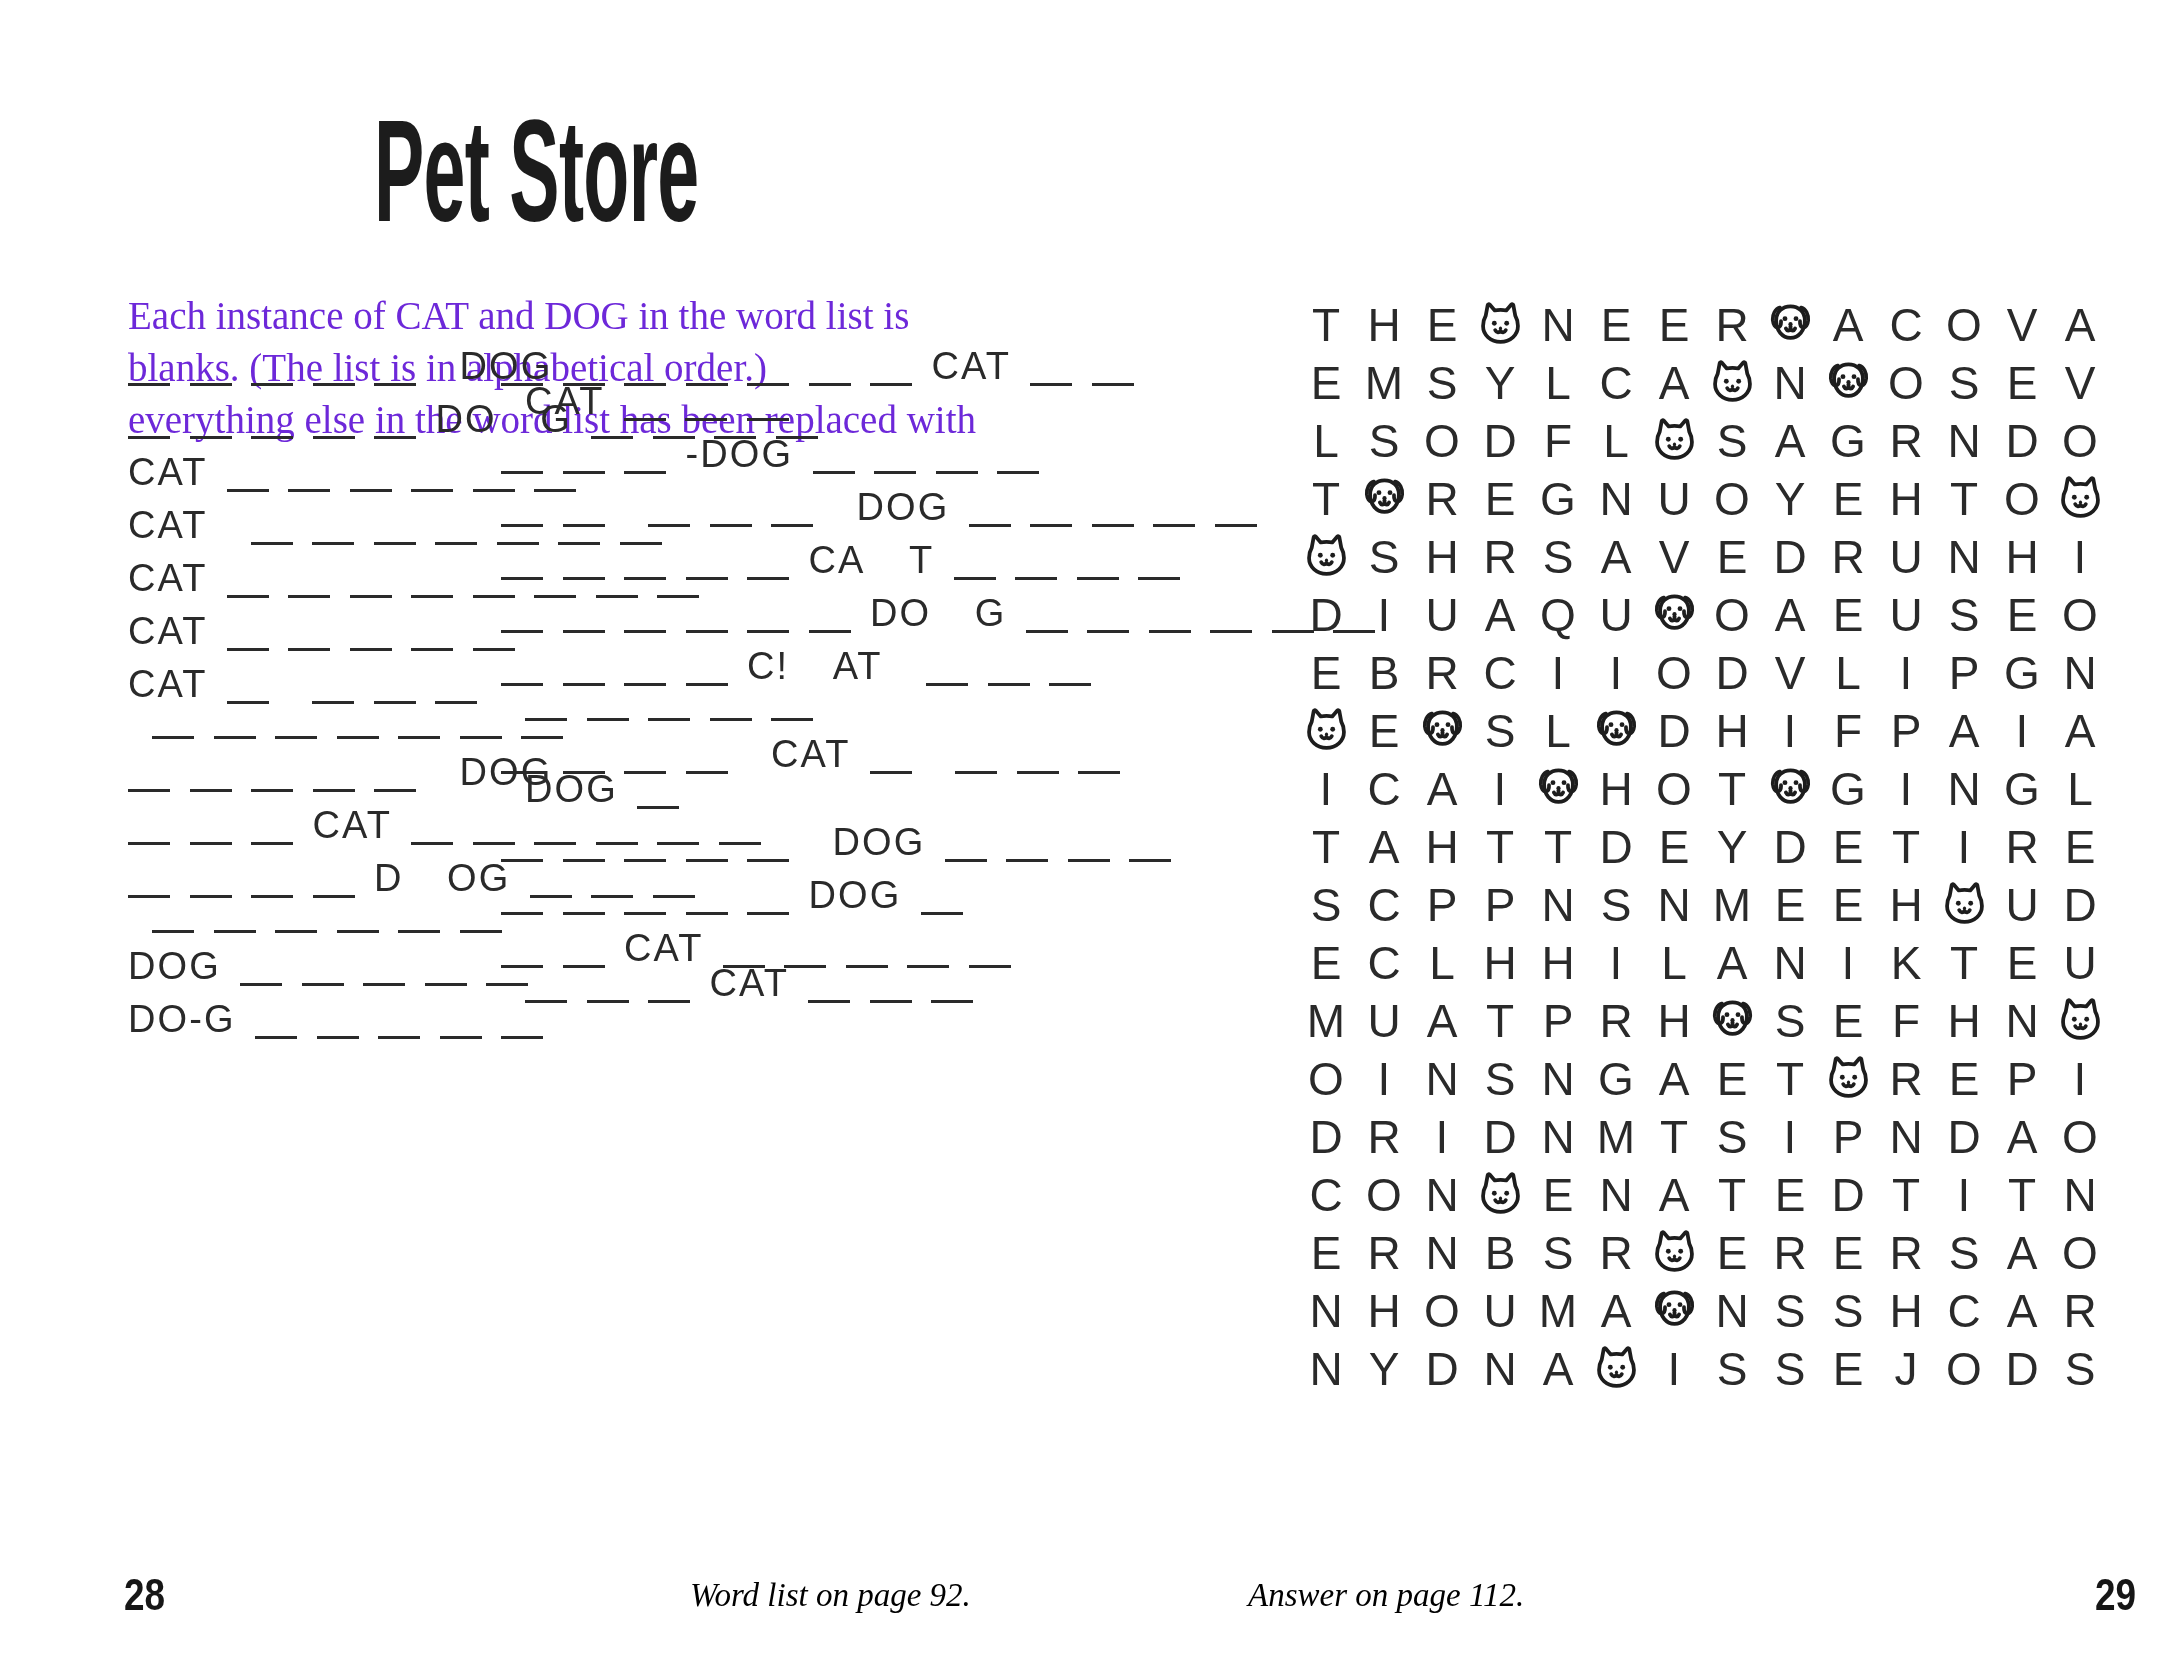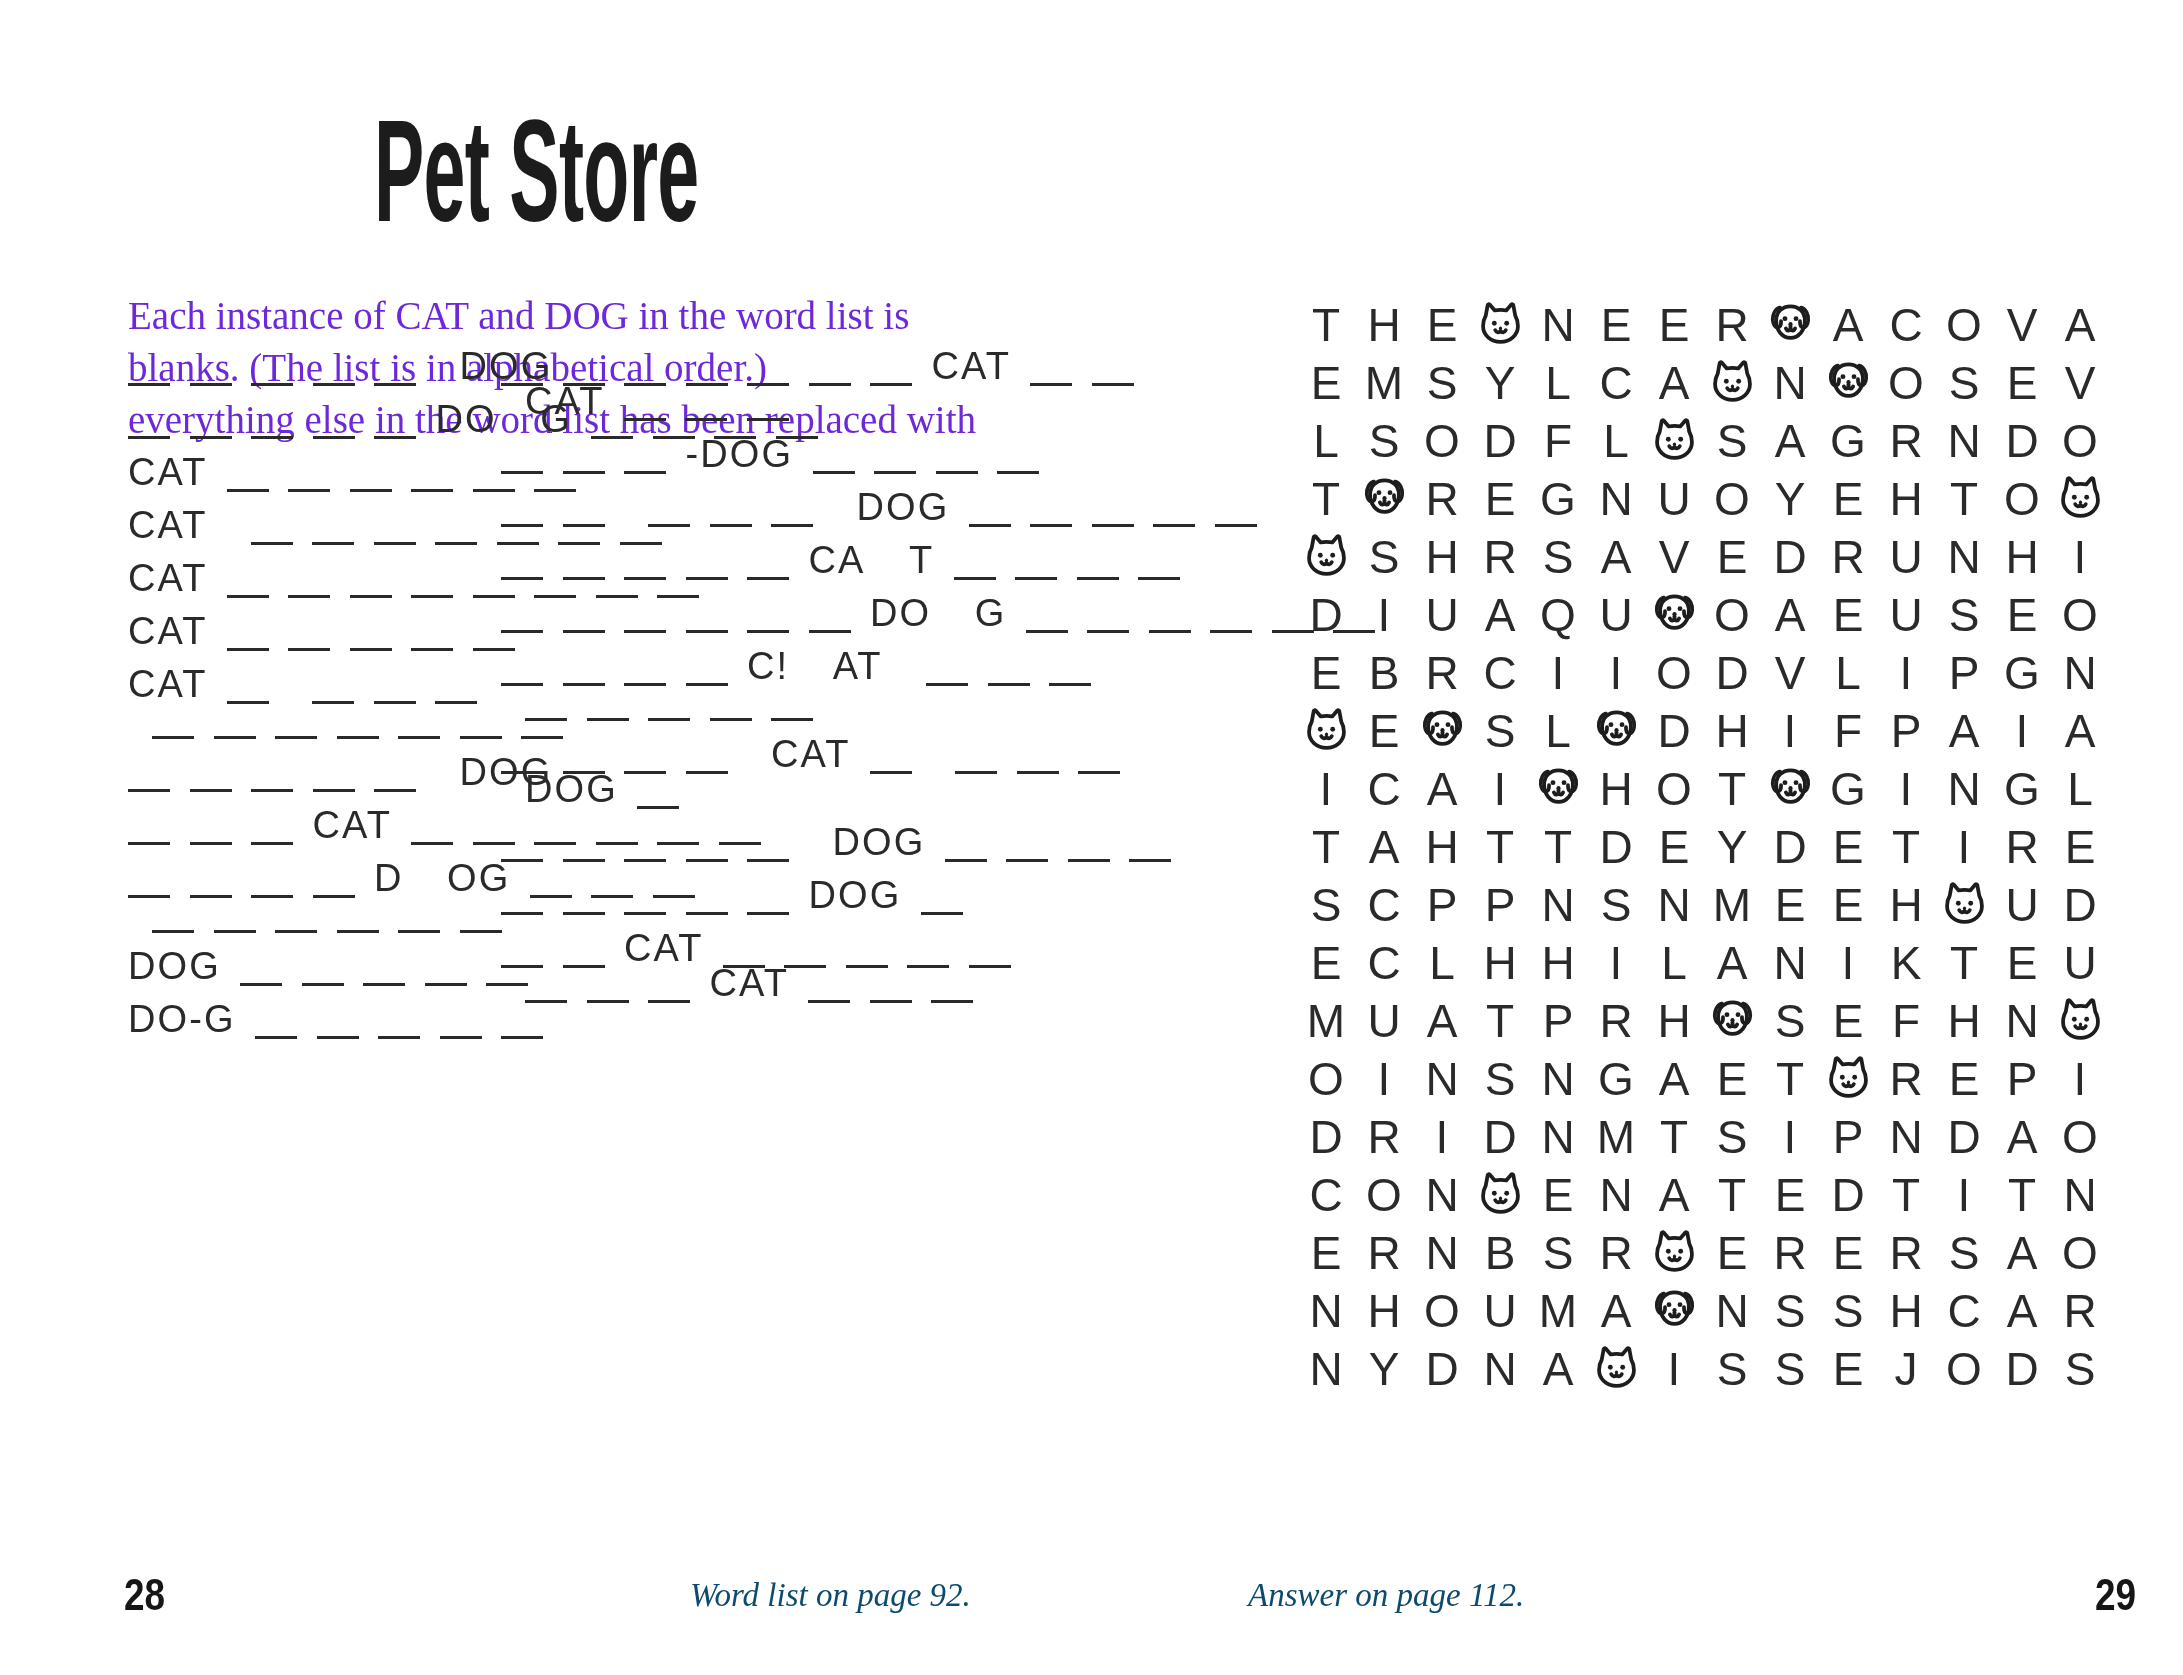--- a/index.html
+++ b/index.html
@@ -57,21 +57,21 @@
   
   .page-num {
     position:absolute; font-size:45px; font-weight:700; line-height:1;
     transform:scaleX(0.82); transform-origin:0 0; color:#161616;
   }
   .page-num.left  { left:124px;  top:1572px; }
   .page-num.right { left:2095px; top:1572px; }
   .ref {
     position:absolute; top:1577px;
     font-family:"Liberation Serif", serif; font-style:italic;
-    font-size:33px; color:#0c4a6e; white-space:nowrap;
+    font-size:33px; color:#000000; white-space:nowrap;
   }
   .ref.wordlist { left:690px; }
   .ref.answer   { left:1248px; }
 </style>
 </head>
 <body>
 
 <div class="title">Pet Store</div>
 
 <div class="instructions">

